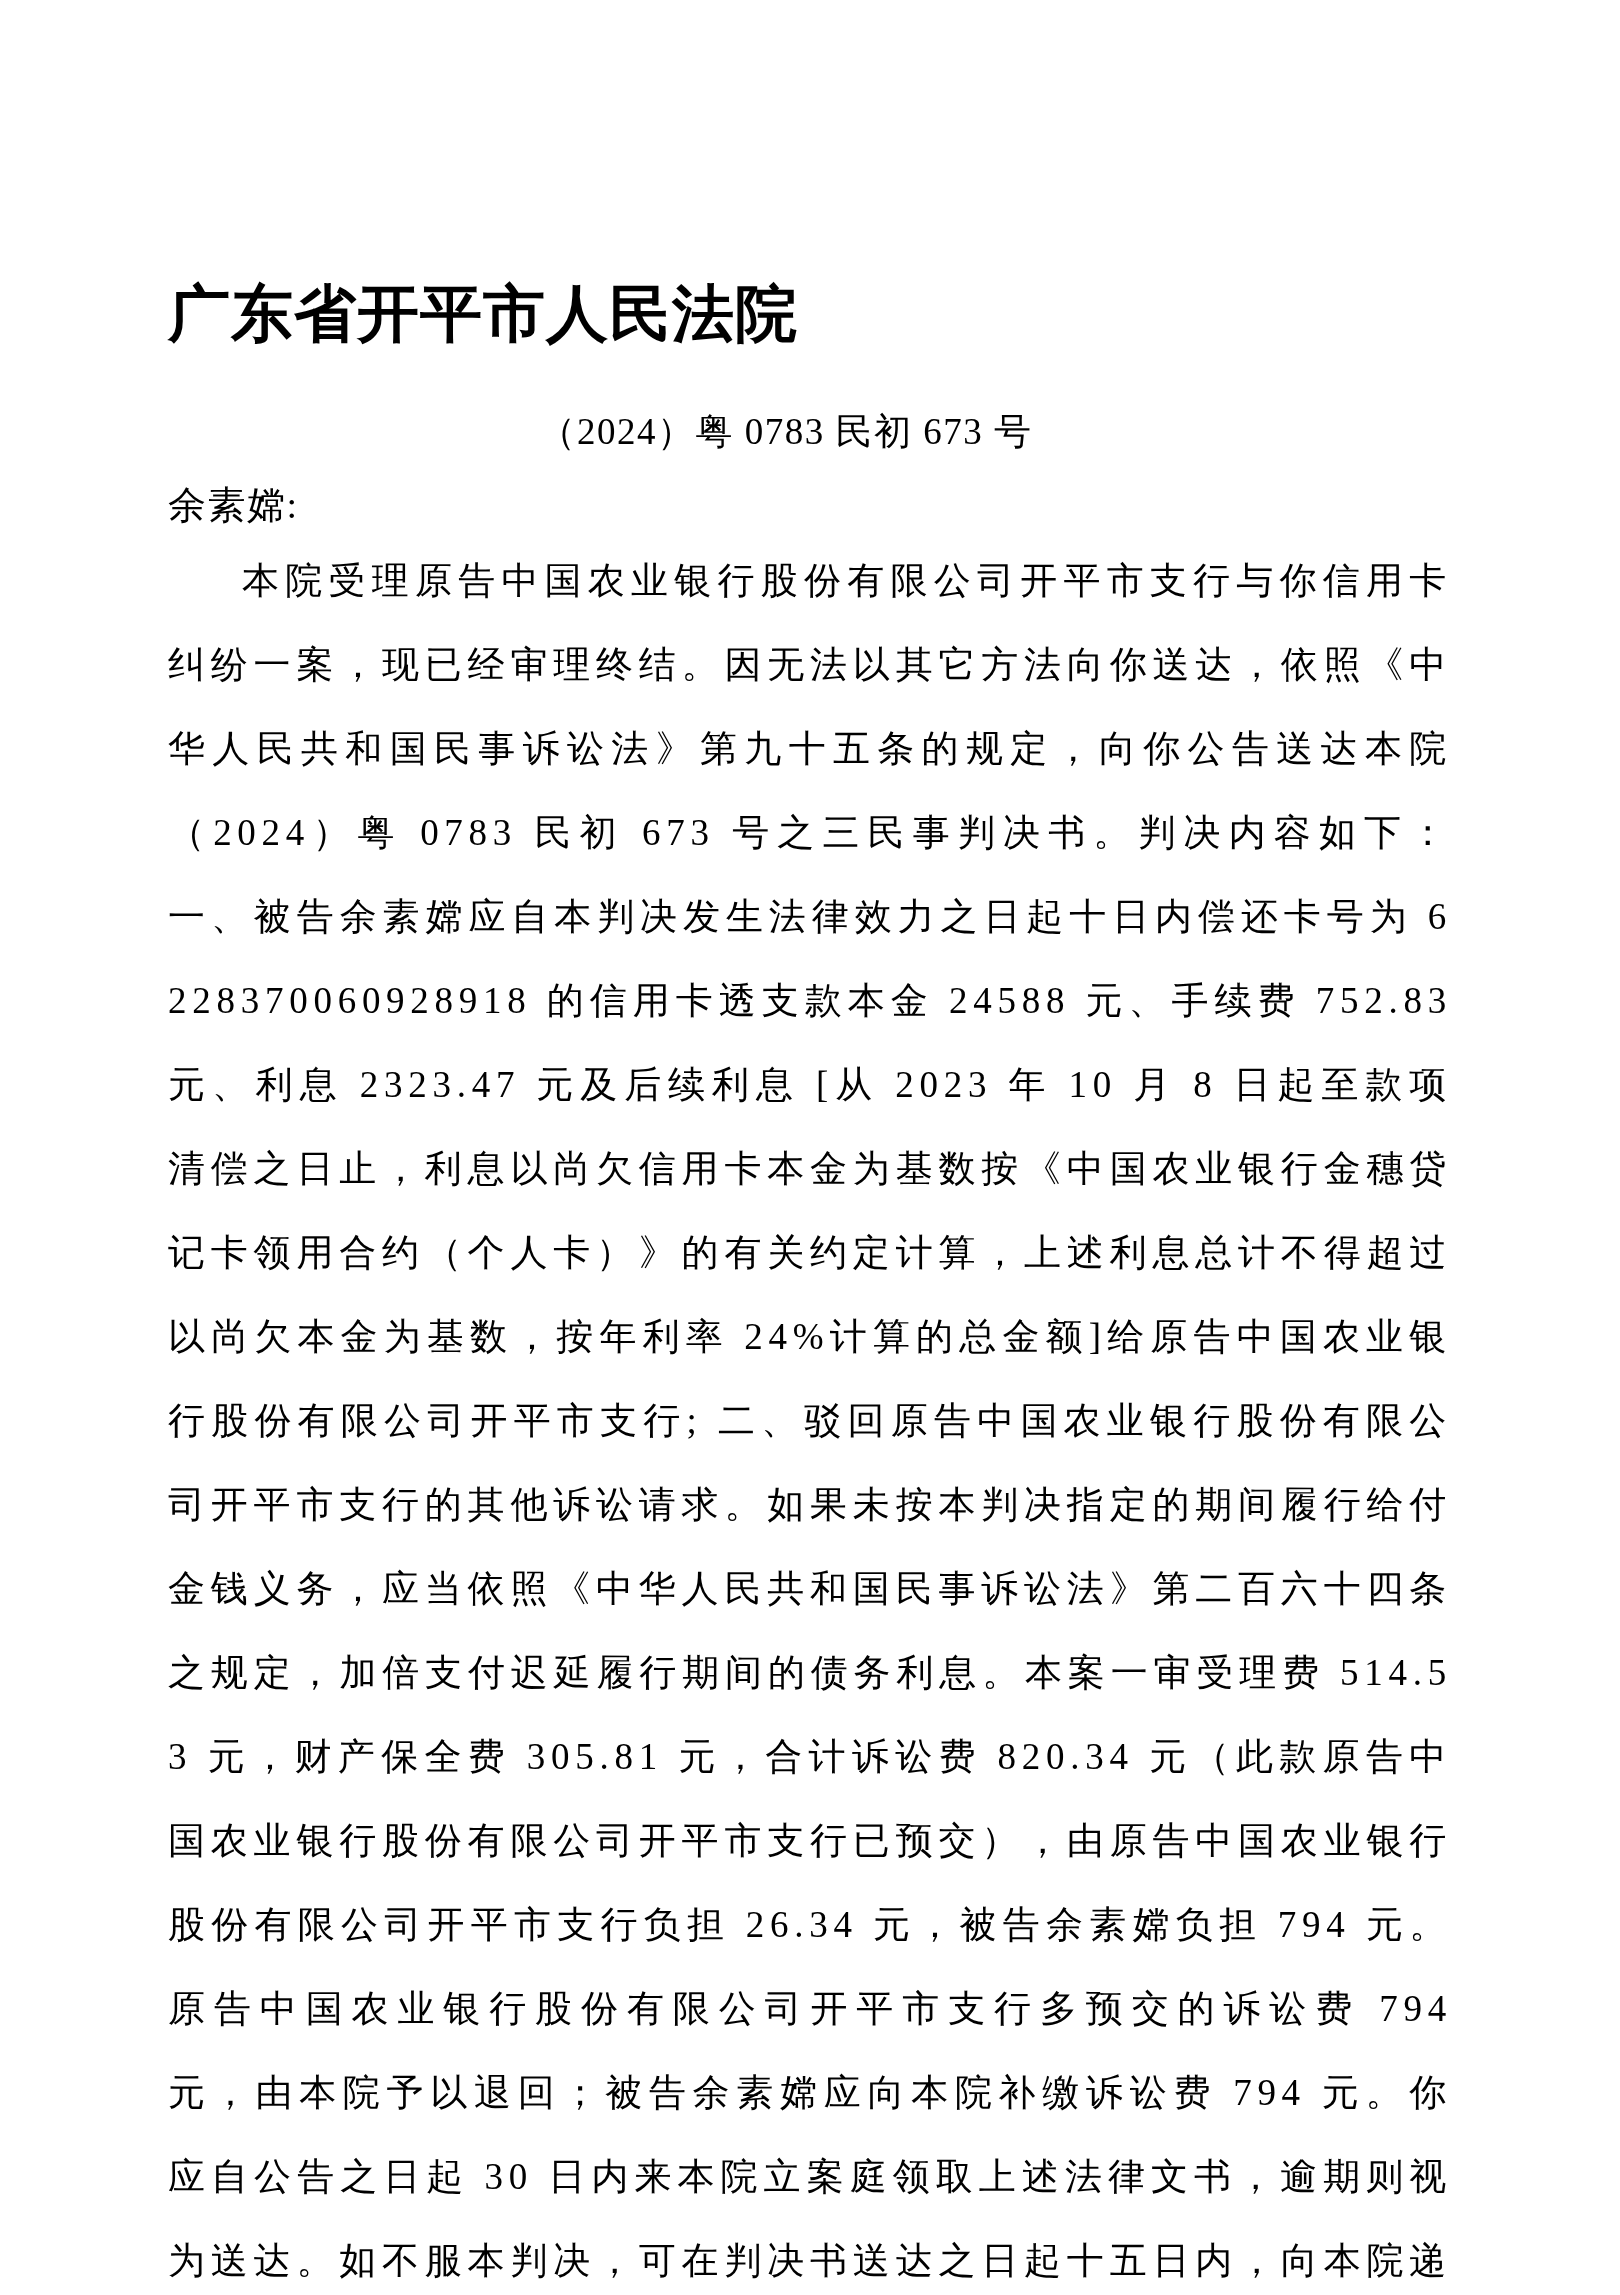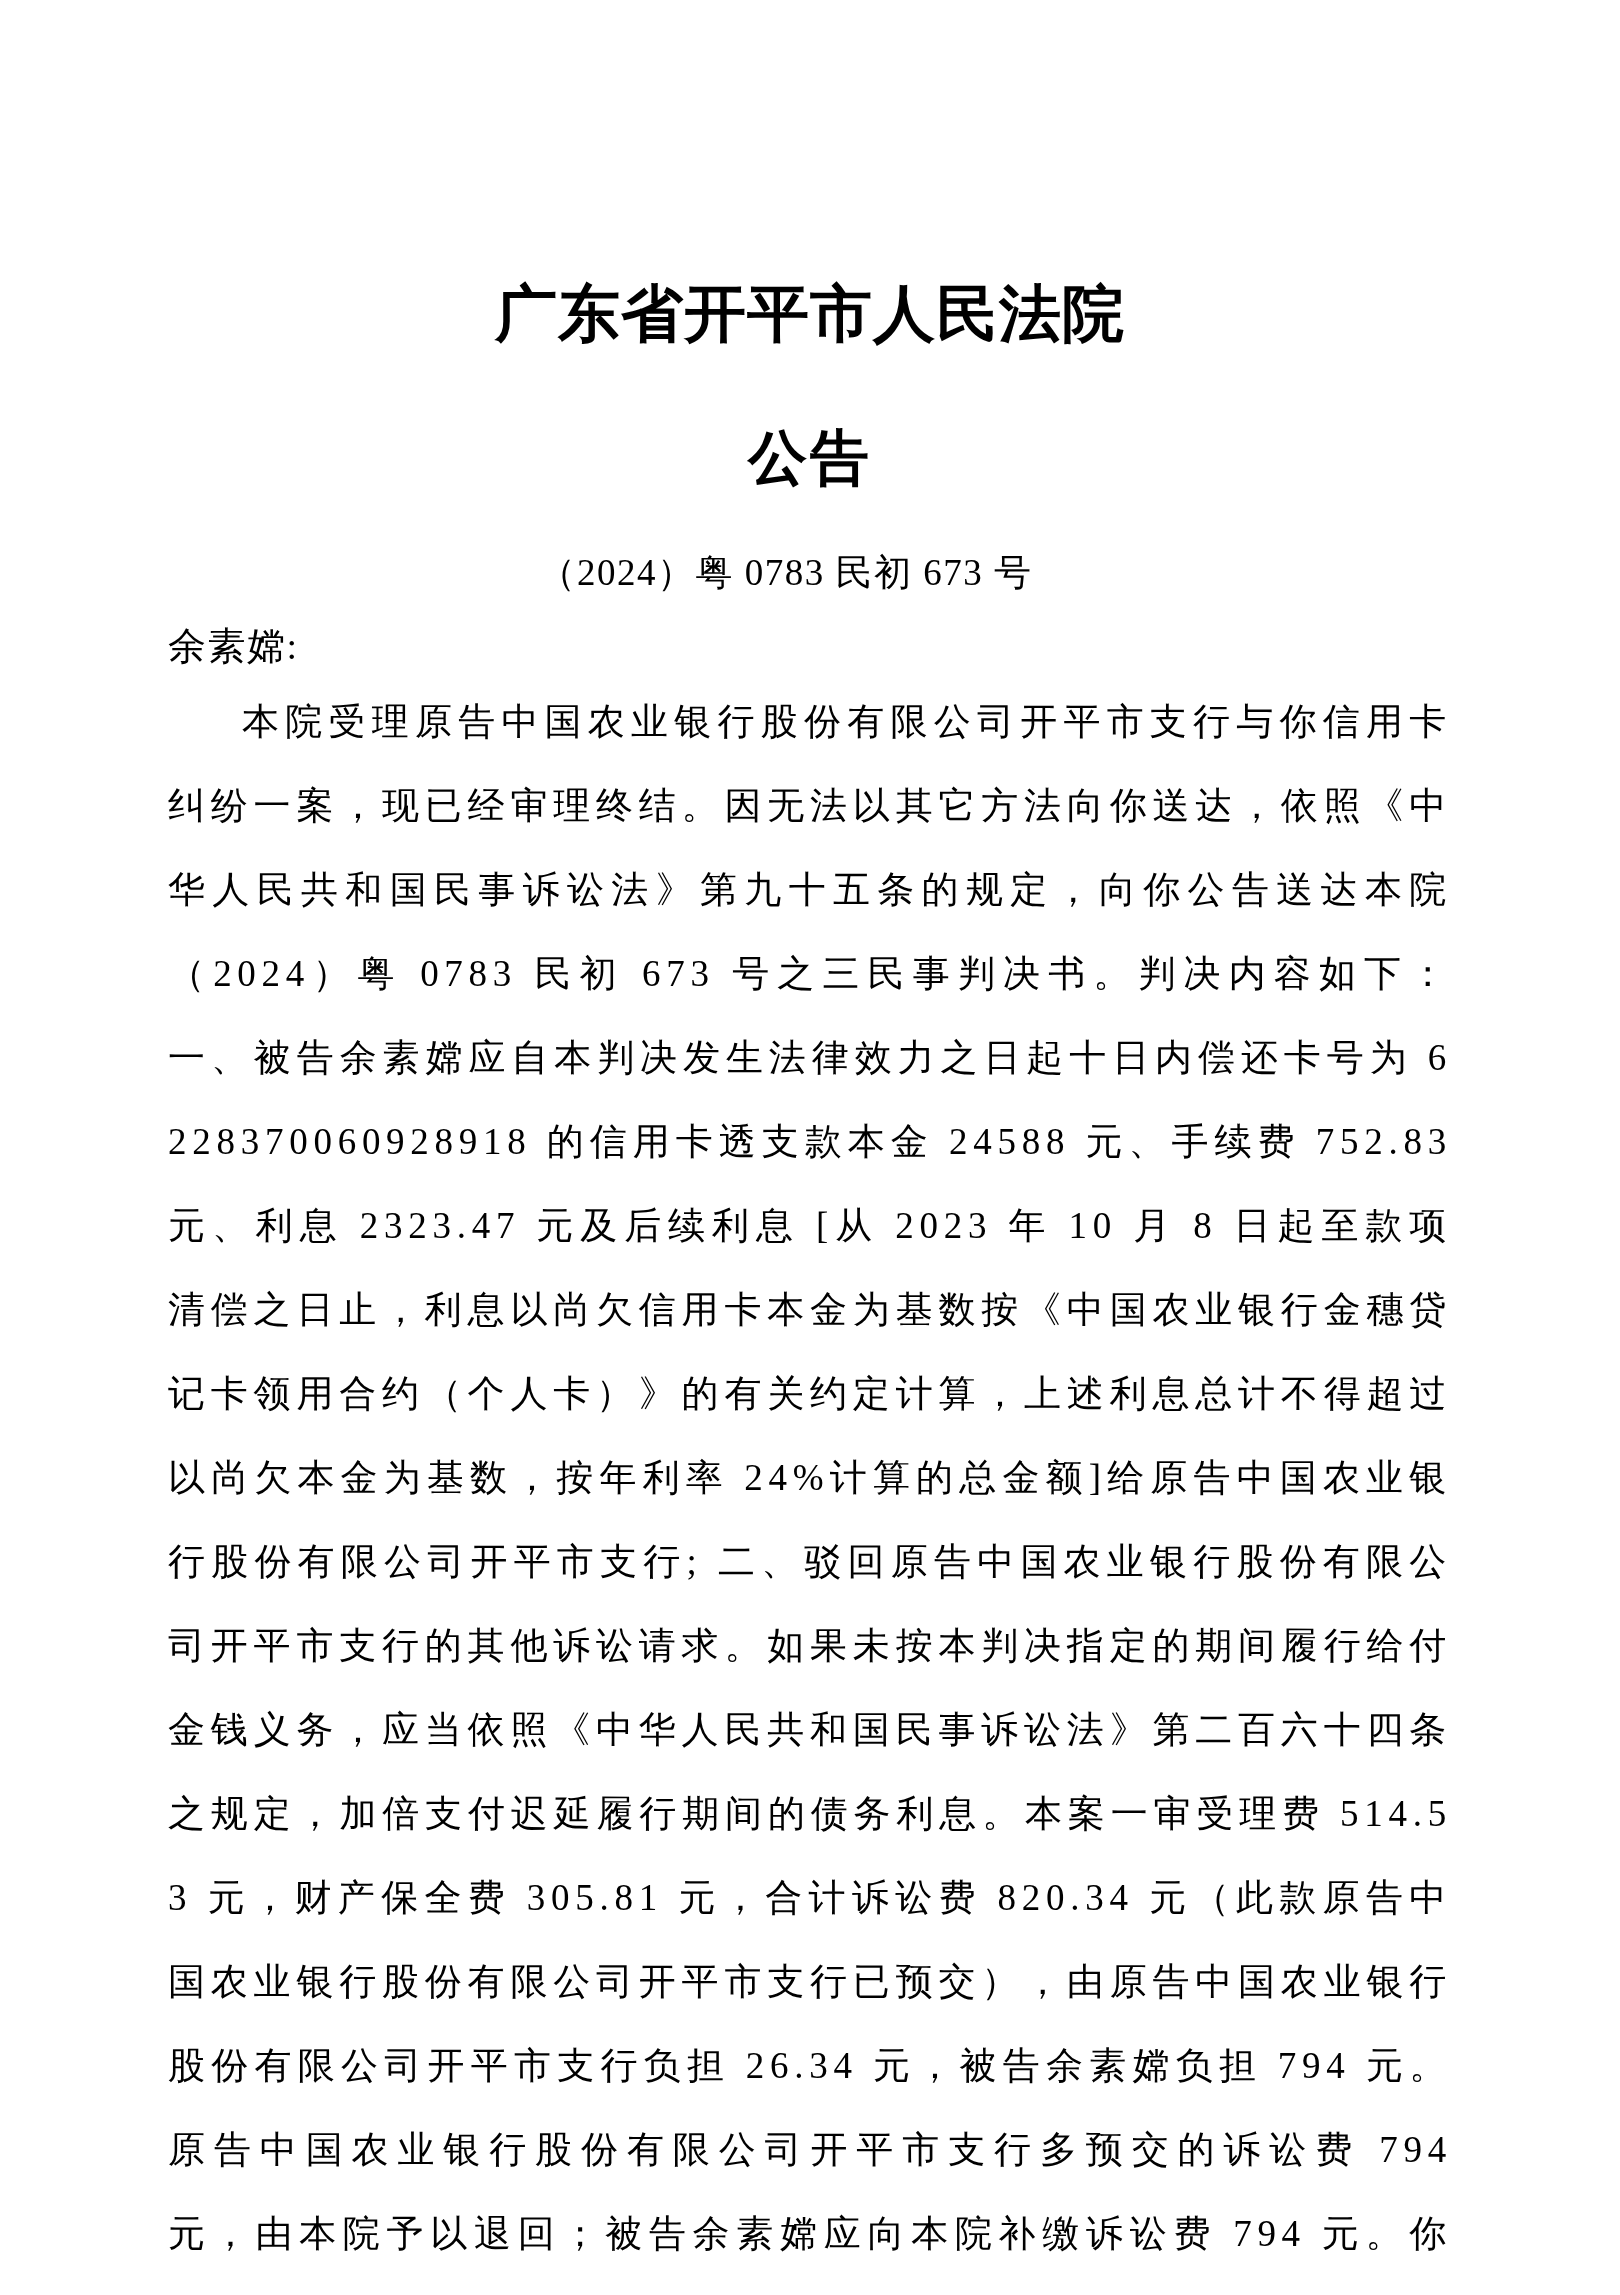--- a/index.html
+++ b/index.html
@@ -17,21 +17,21 @@
     box-sizing: border-box;
     padding: 279px 169px 0 168px;
     font-family: "Liberation Serif", "DejaVu Serif", serif;
     overflow: hidden;
   }
   .court-title {
     margin: 0;
     font-size: 62px;
     line-height: 1.15;
     font-weight: 700;
-    text-align: center;
+    text-align: left;
     letter-spacing: 1px;
     white-space: nowrap;
   }
   .doc-title {
     margin: 76px 0 0 0;
     font-size: 59px;
     line-height: 1.1;
     font-weight: 700;
     text-align: center;
     letter-spacing: 3.1px;
@@ -61,21 +61,20 @@
     font-weight: 400;
     word-break: break-all;
   }
 </style>
 </head>
 <body>
 
 <div class="page">
   <h1 class="court-title">广东省开平市人民法院</h1>
 
-  <h2 class="doc-title">公告</h2>
 
   <div class="case-number">（2024）粤 0783 民初 673 号</div>
 
   <div class="addressee">余素嫦:</div>
 
   <p class="body-text">本院受理原告中国农业银行股份有限公司开平市支行与你信用卡纠纷一案，现已经审理终结。因无法以其它方法向你送达，依照《中华人民共和国民事诉讼法》第九十五条的规定，向你公告送达本院（2024）粤 0783 民初 673 号之三民事判决书。判决内容如下：一、被告余素嫦应自本判决发生法律效力之日起十日内偿还卡号为 6228370060928918 的信用卡透支款本金 24588 元、手续费 752.83 元、利息 2323.47 元及后续利息 [从 2023 年 10 月 8 日起至款项清偿之日止，利息以尚欠信用卡本金为基数按《中国农业银行金穗贷记卡领用合约（个人卡）》的有关约定计算，上述利息总计不得超过以尚欠本金为基数，按年利率 24%计算的总金额]给原告中国农业银行股份有限公司开平市支行; 二、驳回原告中国农业银行股份有限公司开平市支行的其他诉讼请求。如果未按本判决指定的期间履行给付金钱义务，应当依照《中华人民共和国民事诉讼法》第二百六十四条之规定，加倍支付迟延履行期间的债务利息。本案一审受理费 514.53 元，财产保全费 305.81 元，合计诉讼费 820.34 元（此款原告中国农业银行股份有限公司开平市支行已预交），由原告中国农业银行股份有限公司开平市支行负担 26.34 元，被告余素嫦负担 794 元。原告中国农业银行股份有限公司开平市支行多预交的诉讼费 794 元，由本院予以退回；被告余素嫦应向本院补缴诉讼费 794 元。你应自公告之日起 30 日内来本院立案庭领取上述法律文书，逾期则视为送达。如不服本判决，可在判决书送达之日起十五日内，向本院递交上诉状，并按对方当事人的人数提出副本，上诉于广东省</p>
 </div>
 
 
 </body></html>

